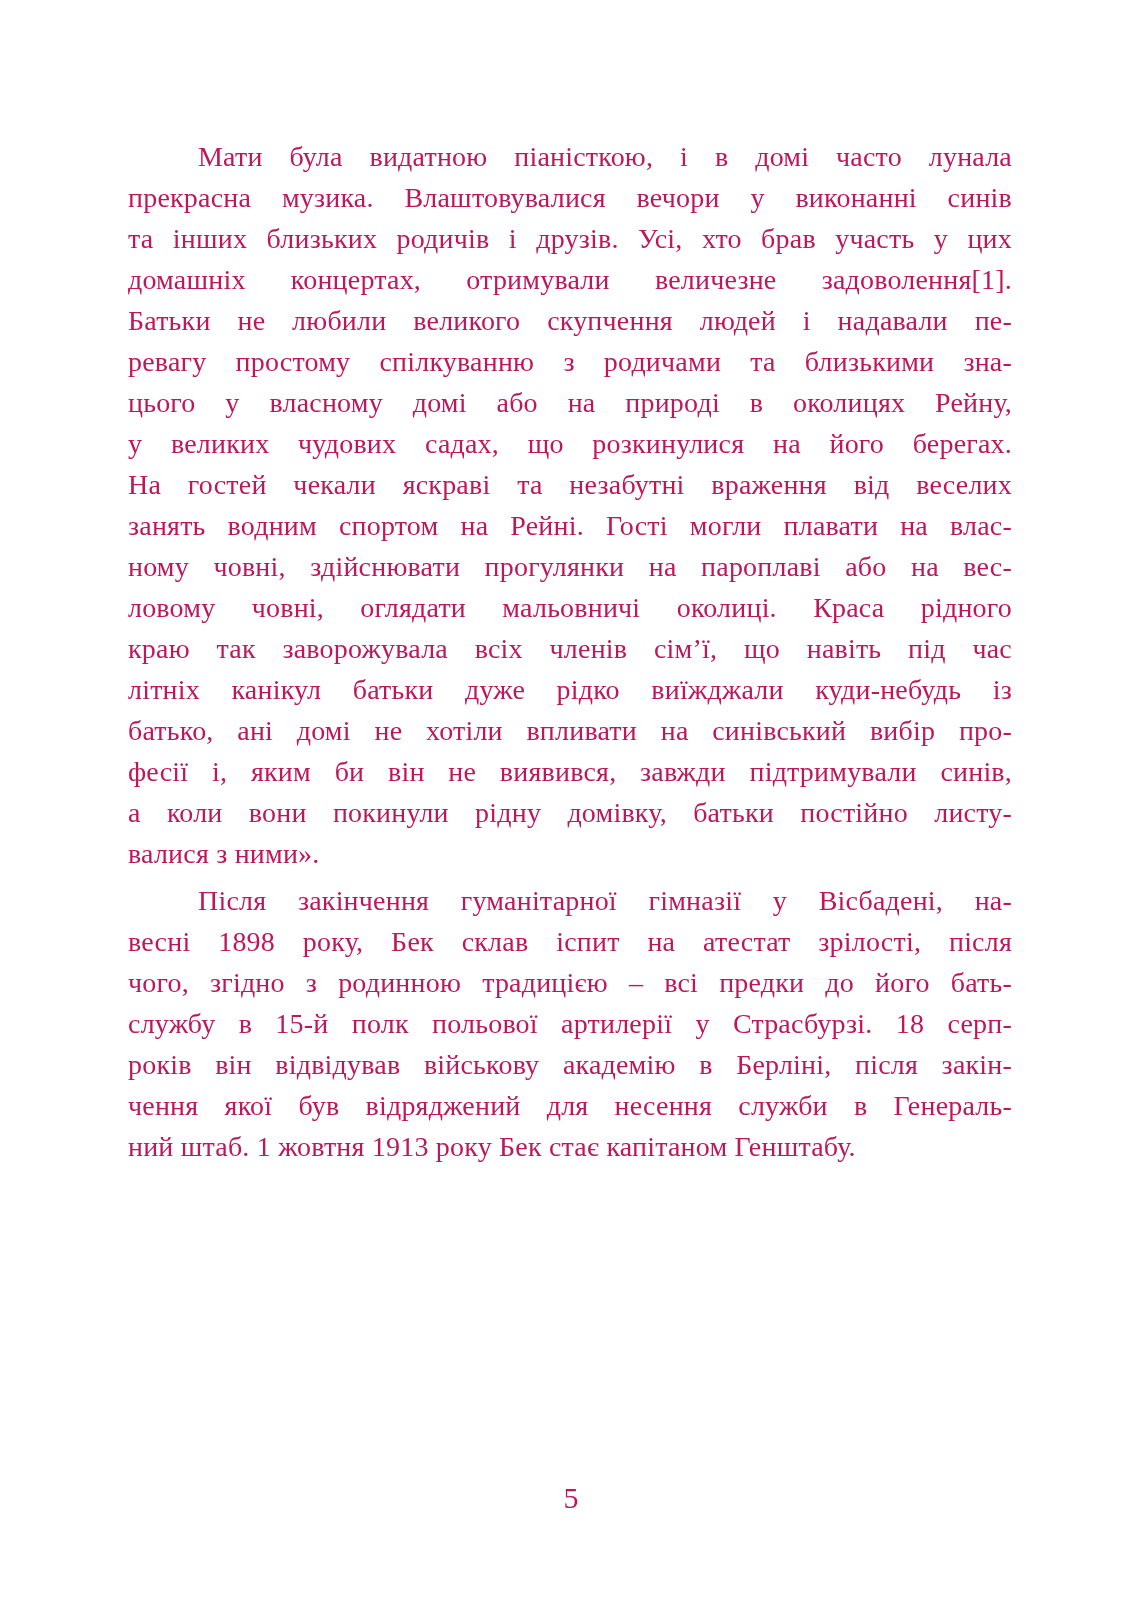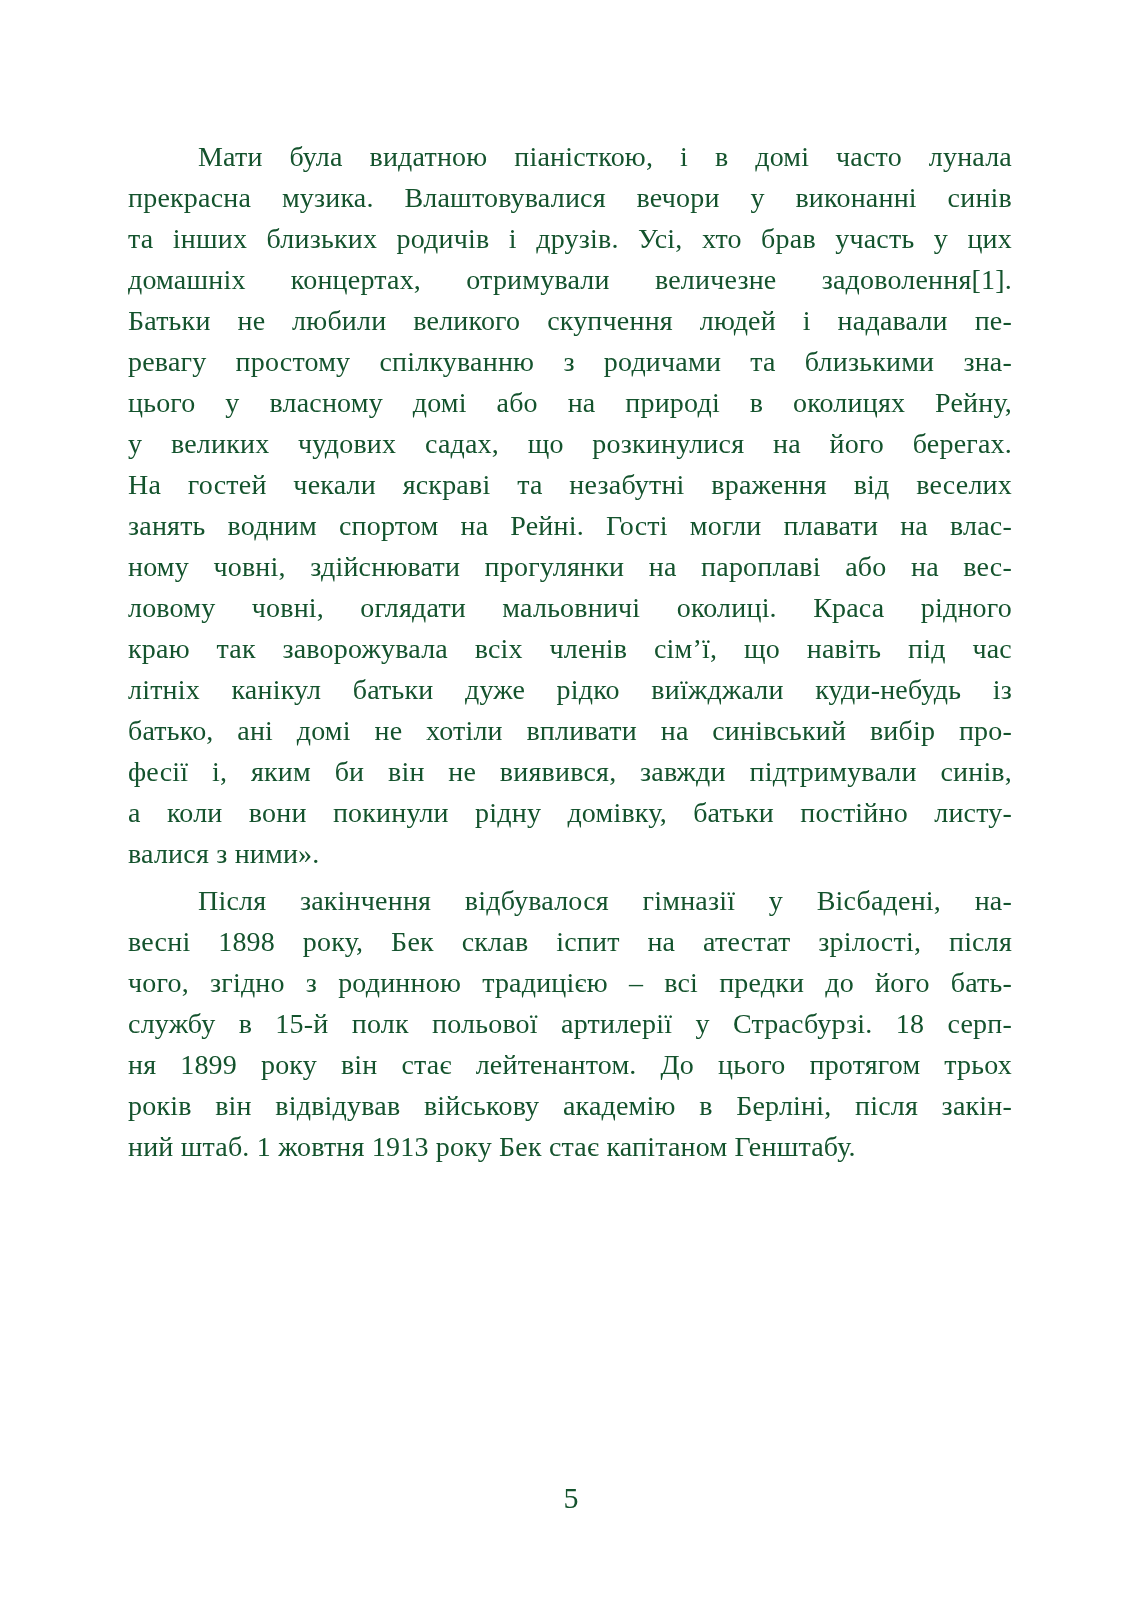--- a/index.html
+++ b/index.html
@@ -6,21 +6,21 @@
     margin: 0;
     padding: 0;
     background: #e9e9e9;
   }
   .page {
     position: relative;
     width: 1142px;
     height: 1615px;
     margin: 0 auto;
     background: #ffffff;
-    color: #14532d;
+    color: #be185d;
     font-family: "Liberation Serif", "DejaVu Serif", serif;
     overflow: hidden;
   }
   .text-block {
     position: absolute;
     left: 128px;
     top: 136px;
     width: 884px;
   }
   .paragraph {
@@ -75,25 +75,25 @@
       <span class="line">ловому човні, оглядати мальовничі околиці. Краса рідного</span>
       <span class="line">краю так заворожувала всіх членів сім’ї, що навіть під час</span>
       <span class="line">літніх канікул батьки дуже рідко виїжджали куди-небудь із</span>
       <span class="line">батько, ані домі не хотіли впливати на синівський вибір про-</span>
       <span class="line">фесії і, яким би він не виявився, завжди підтримували синів,</span>
       <span class="line">а коли вони покинули рідну домівку, батьки постійно листу-</span>
       <span class="line lastline">валися з ними».</span>
     </p>
 
     <p class="paragraph">
-      <span class="line first">Після закінчення відбувалося гімназії у Вісбадені, на-</span>
+      <span class="line first">Після закінчення гуманітарної гімназії у Вісбадені, на-</span>
       <span class="line">весні 1898 року, Бек склав іспит на атестат зрілості, після</span>
       <span class="line">чого, згідно з родинною традицією – всі предки до його бать-</span>
       <span class="line">службу в 15-й полк польової артилерії у Страсбурзі. 18 серп-</span>
-      <span class="line">ня 1899 року він стає лейтенантом. До цього протягом трьох</span>
       <span class="line">років він відвідував військову академію в Берліні, після закін-</span>
+      <span class="line">чення якої був відряджений для несення служби в Генераль-</span>
       <span class="line lastline">ний штаб. 1 жовтня 1913 року Бек стає капітаном Генштабу.</span>
     </p>
 
   </main>
 
   <div class="page-number">5</div>
 </div>
 
 </body></html>

